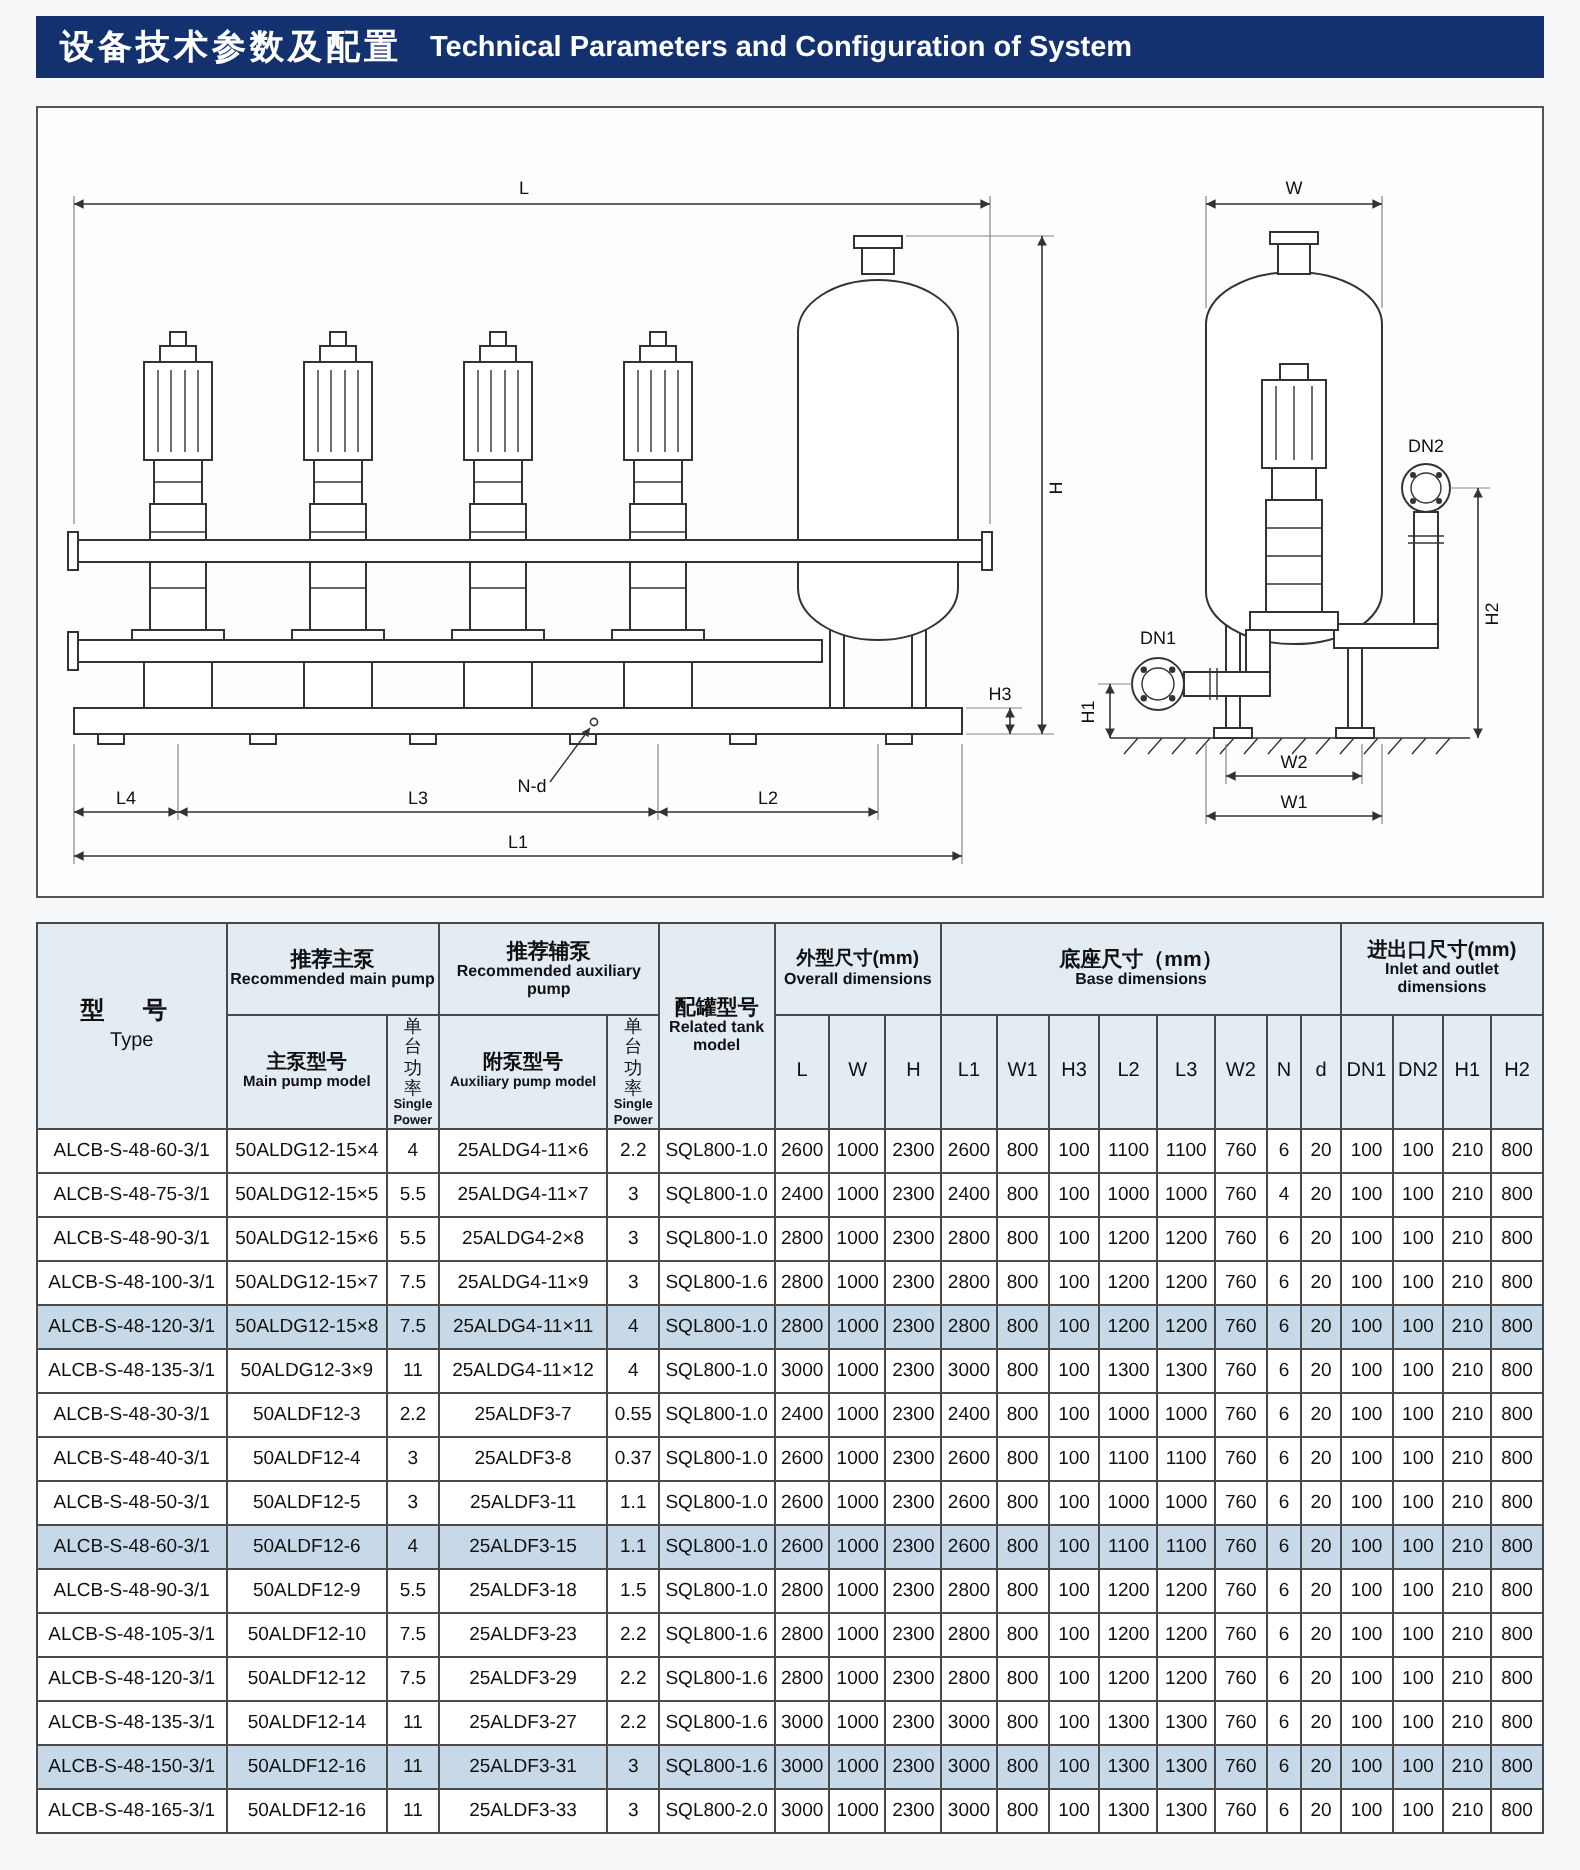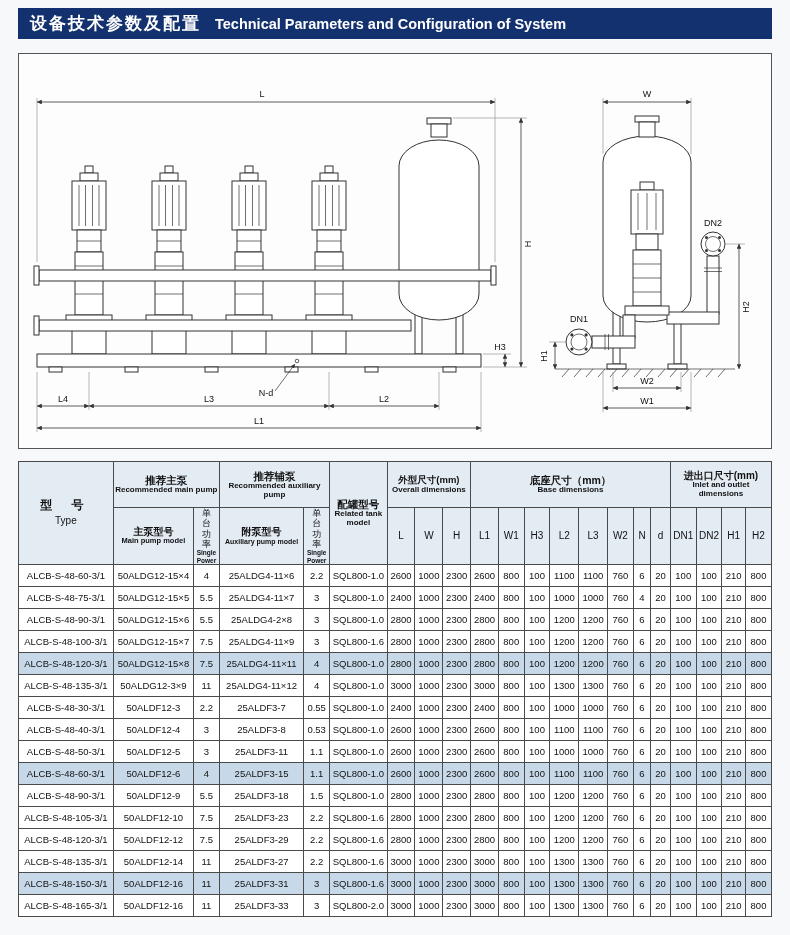--- a/index.html
+++ b/index.html
@@ -492,21 +492,21 @@
           <td>100</td>
           <td>100</td>
           <td>210</td>
           <td>800</td>
         </tr>
         <tr>
           <td>ALCB-S-48-40-3/1</td>
           <td>50ALDF12-4</td>
           <td>3</td>
           <td>25ALDF3-8</td>
-          <td>0.53</td>
+          <td>0.37</td>
           <td>SQL800-1.0</td>
           <td>2600</td>
           <td>1000</td>
           <td>2300</td>
           <td>2600</td>
           <td>800</td>
           <td>100</td>
           <td>1100</td>
           <td>1100</td>
           <td>760</td>

